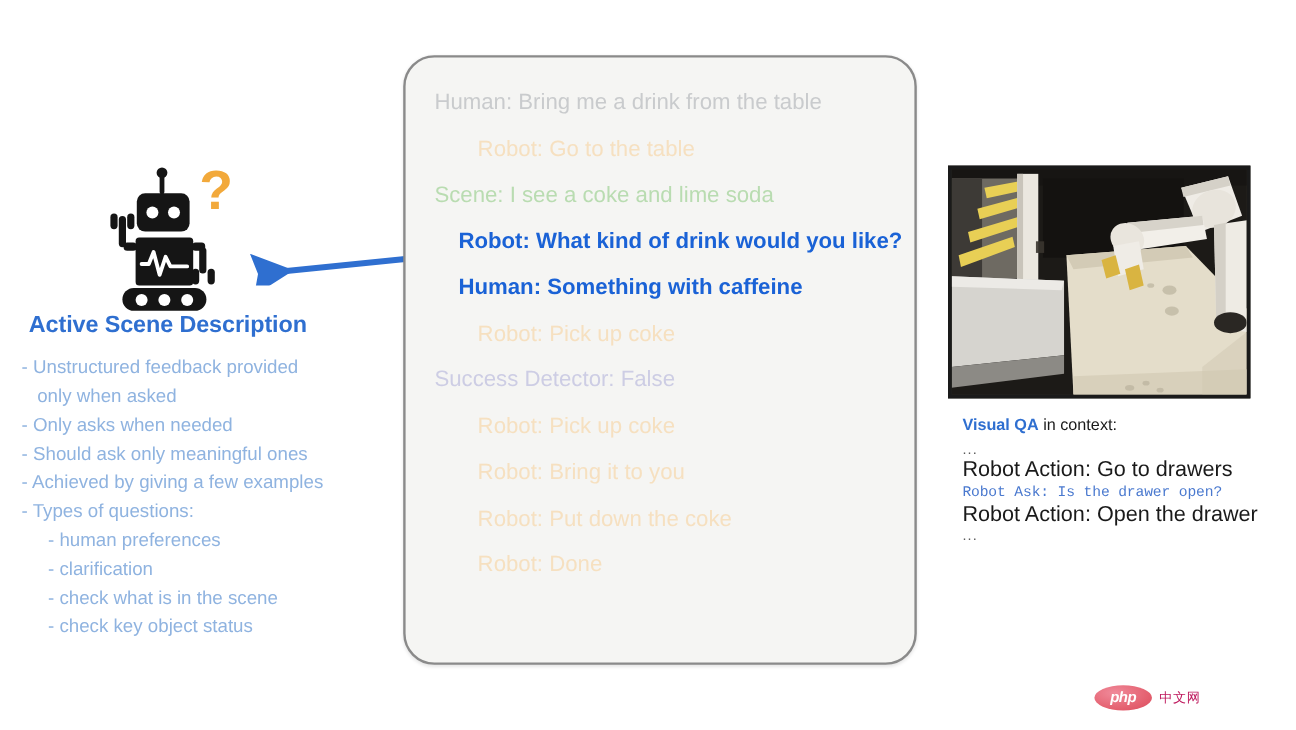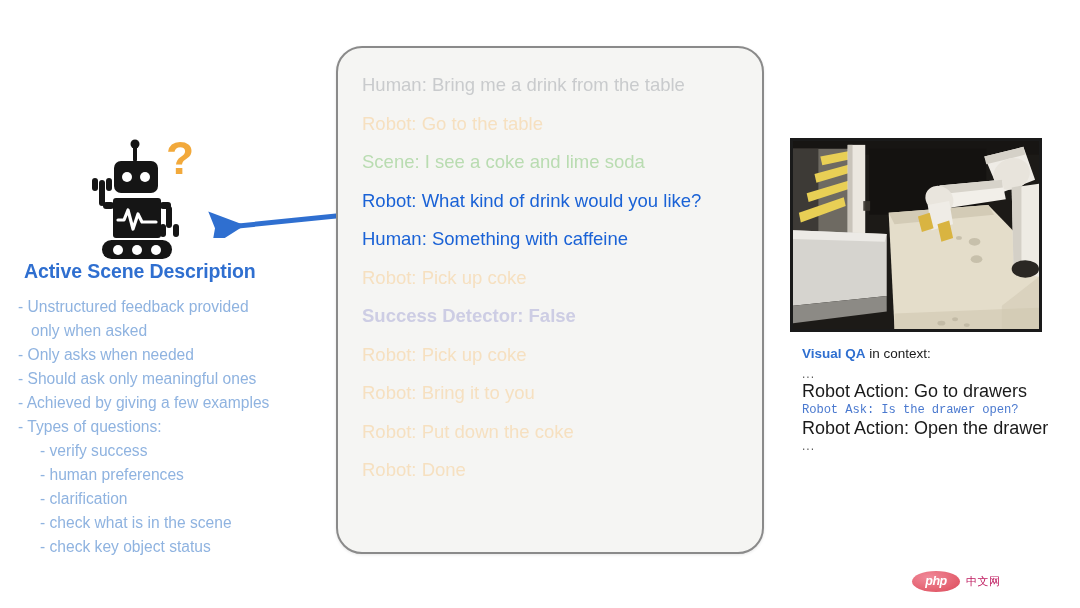--- a/index.html
+++ b/index.html
@@ -88,24 +88,24 @@
     left: 24px;
     top: 18px;
     right: 10px;
   }
   #dialogue-lines .dlg-line {
     font-size: 18.5px;
     line-height: 38.5px;
     white-space: nowrap;
   }
   .dlg-line.tone-grey    { color: #c9cbcd; font-weight: normal; }
-  .dlg-line.tone-orange  { color: #f6e0c0; font-weight: normal; }
+  .dlg-line.tone-orange  { color: #f6e0c0; font-weight: normal; margin-left: 36px; }
   .dlg-line.tone-green   { color: #b9dcb1; font-weight: normal; }
-  .dlg-line.tone-blue    { color: #1a62d6; font-weight: normal; }
-  .dlg-line.tone-purple  { color: #cdcde4; font-weight: bold; }
+  .dlg-line.tone-blue    { color: #1a62d6; font-weight: bold; margin-left: 20px; }
+  .dlg-line.tone-purple  { color: #cdcde4; font-weight: normal; }
 
   
   #right-panel {
     position: absolute;
     left: 788px;
     top: 138px;
     width: 290px;
     height: 340px;
   }
 
@@ -236,21 +236,20 @@
 
   <div id="left-heading">Active Scene Description</div>
 
   <div id="bullet-list">
       <div class="bullet-row">- Unstructured feedback provided</div>
       <div class="bullet-row">   only when asked</div>
       <div class="bullet-row">- Only asks when needed</div>
       <div class="bullet-row">- Should ask only meaningful ones</div>
       <div class="bullet-row">- Achieved by giving a few examples</div>
       <div class="bullet-row">- Types of questions:</div>
-      <div class="bullet-row indent">- verify success</div>
       <div class="bullet-row indent">- human preferences</div>
       <div class="bullet-row indent">- clarification</div>
       <div class="bullet-row indent">- check what is in the scene</div>
       <div class="bullet-row indent">- check key object status</div>
     </div>
 </div>
 
 <div id="arrow-to-robot">
   <svg viewBox="0 0 140 30" width="140" height="30" aria-hidden="true">
     <defs>

